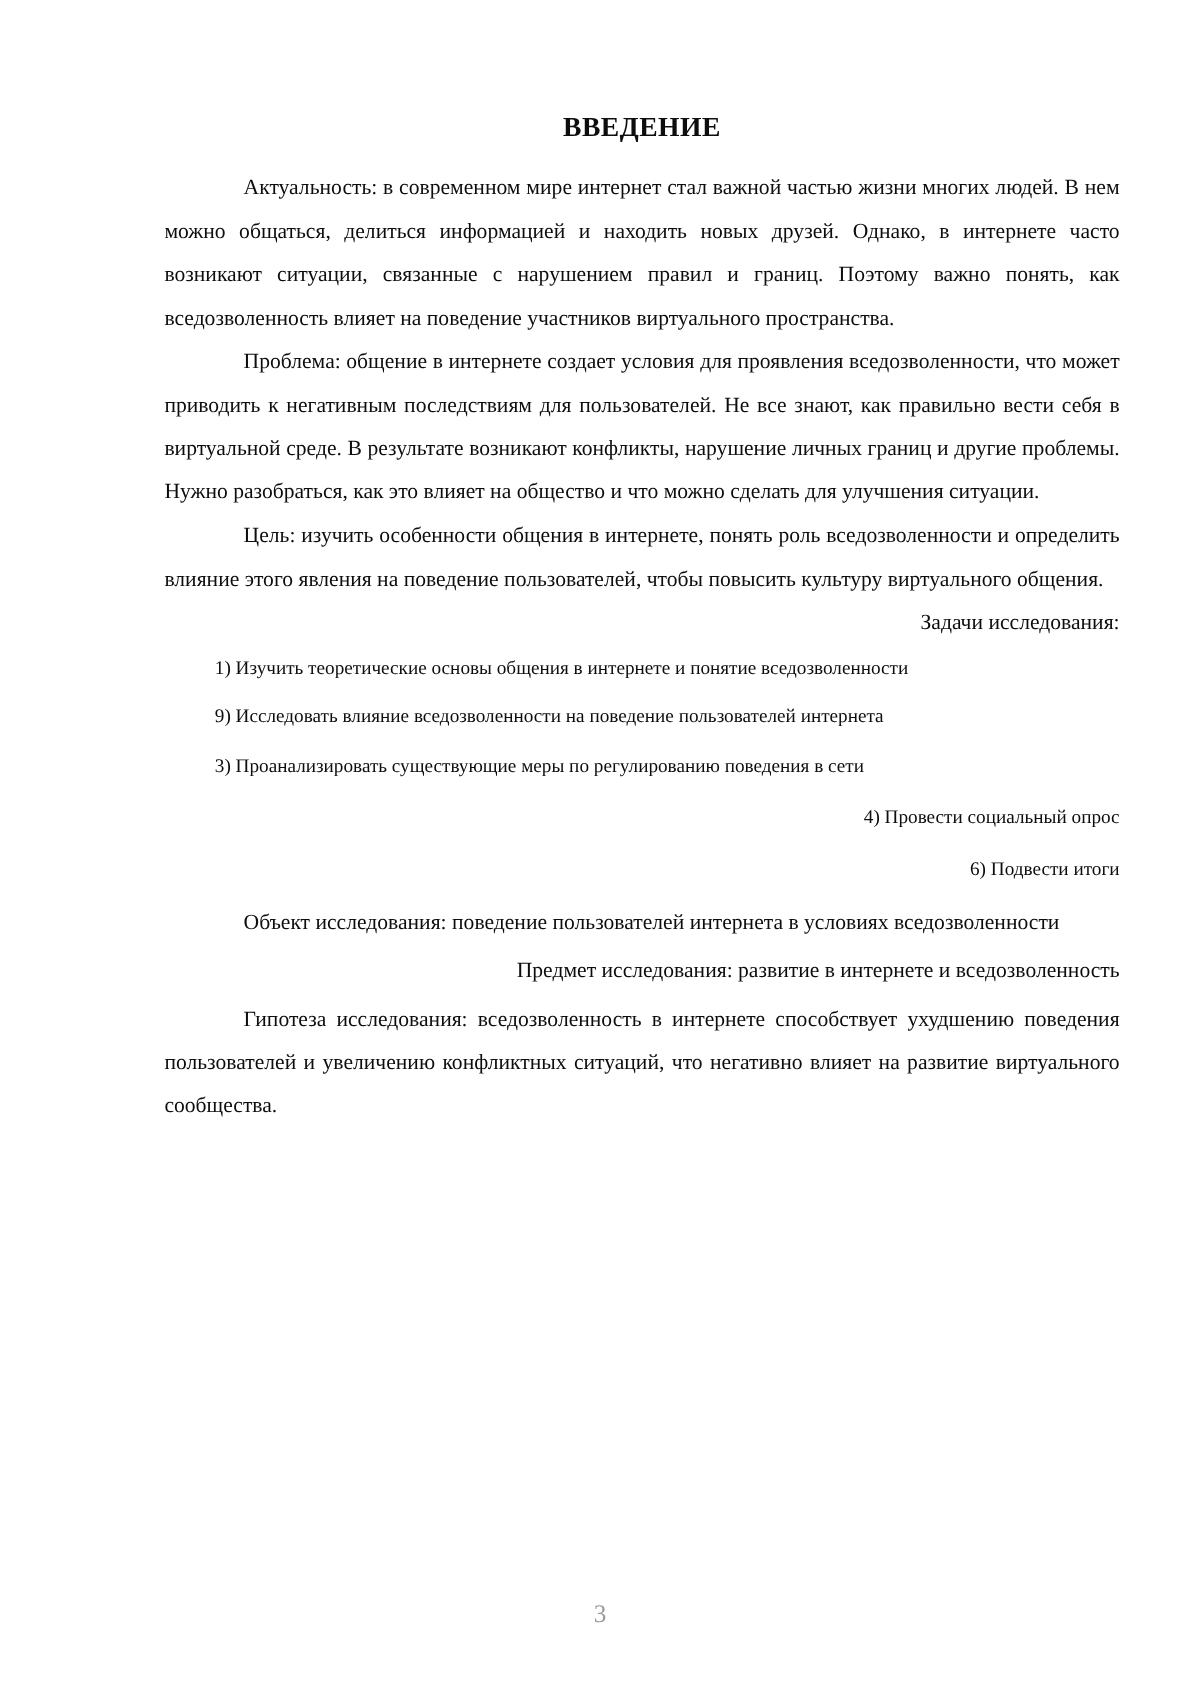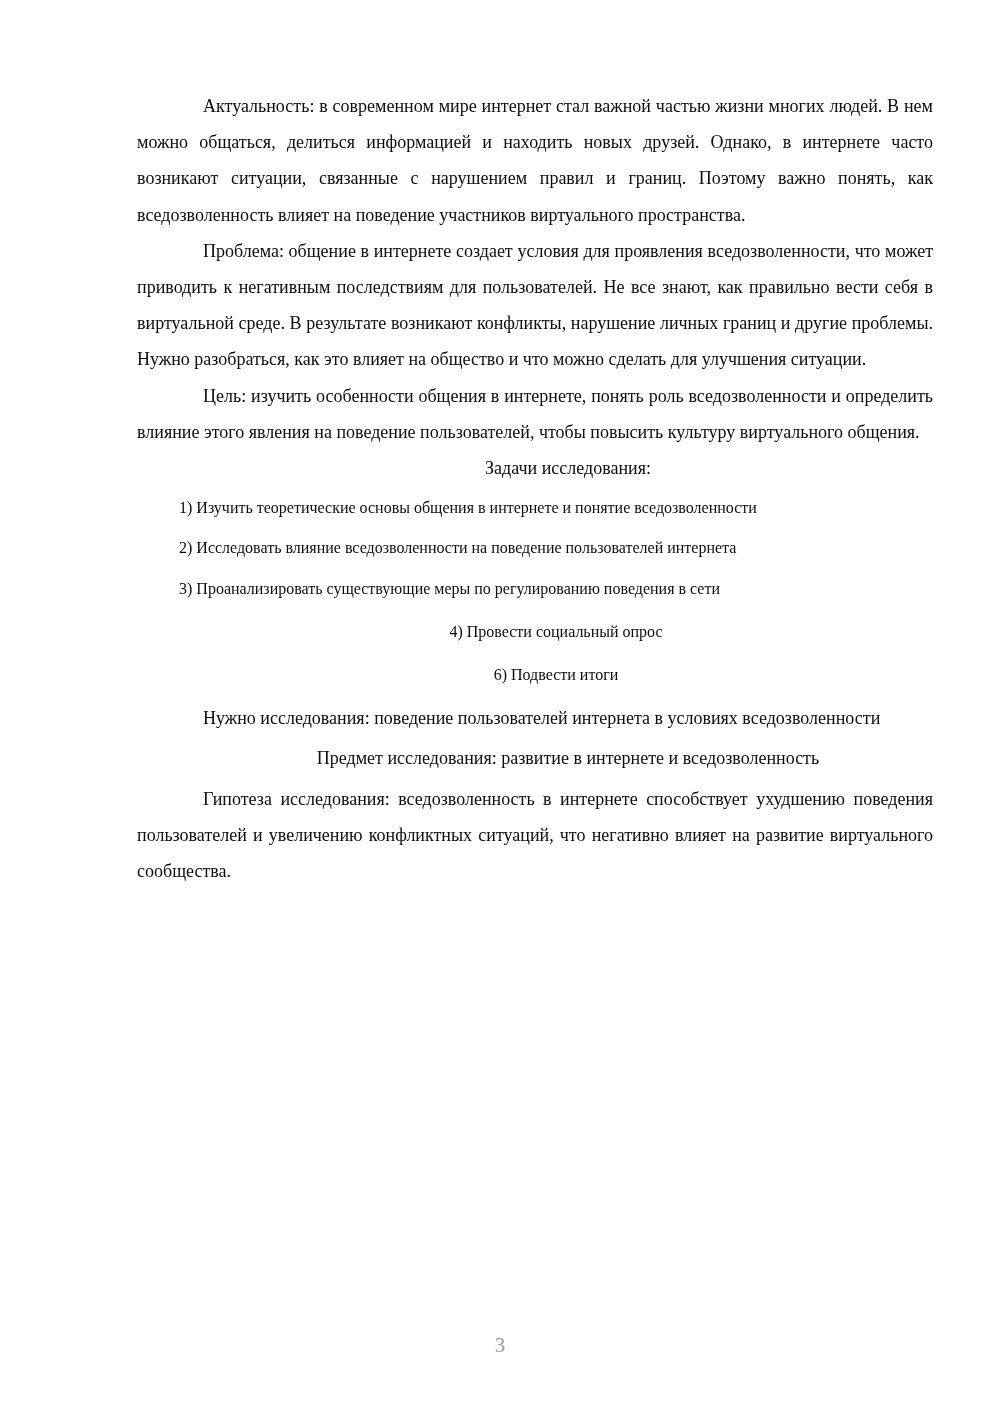--- a/index.html
+++ b/index.html
@@ -53,21 +53,21 @@
     line-height: 36.2px;
     text-align: justify;
     text-justify: inter-word;
     margin: 0;
     text-indent: 42px;
     hyphens: none;
   }
 
   .list-item.short,
   .para.short {
-    text-align: center;
+    text-align: right;
   }
 
   .spacer-sm { height: 4px; }
   .spacer-md { height: 7px; }
 
   .page-number {
     position: absolute;
     left: 0;
     right: 0;
     top: 1333px;
@@ -78,52 +78,53 @@
     font-family: "Liberation Serif", "DejaVu Serif", serif;
   }
 </style>
 </head>
 <body>
 
 <div class="page">
 
   <div class="content">
 
+    <h1 class="doc-title">ВВЕДЕНИЕ</h1>
 
     <p class="para">Актуальность: в современном мире интернет стал важной частью жизни многих людей. В нем можно общаться, делиться информацией и находить новых друзей. Однако, в интернете часто возникают ситуации, связанные с нарушением правил и границ. Поэтому важно понять, как вседозволенность влияет на поведение участников виртуального пространства.</p>
 
     <p class="para">Проблема: общение в интернете создает условия для проявления вседозволенности, что может приводить к негативным последствиям для пользователей. Не все знают, как правильно вести себя в виртуальной среде. В результате возникают конфликты, нарушение личных границ и другие проблемы. Нужно разобраться, как это влияет на общество и что можно сделать для улучшения ситуации.</p>
 
     <p class="para">Цель: изучить особенности общения в интернете, понять роль вседозволенности и определить влияние этого явления на поведение пользователей, чтобы повысить культуру виртуального общения.</p>
 
     <p class="para short">Задачи исследования:</p>
 
     <div class="spacer-sm"></div>
 
     <p class="list-item">1)  Изучить теоретические основы общения в интернете и понятие вседозволенности</p>
 
     <div class="spacer-sm"></div>
 
-    <p class="list-item">2) Исследовать влияние вседозволенности на поведение пользователей интернета</p>
+    <p class="list-item">9) Исследовать влияние вседозволенности на поведение пользователей интернета</p>
 
     <div class="spacer-sm"></div>
 
     <p class="list-item">3)  Проанализировать существующие меры по регулированию поведения в сети</p>
 
     <div class="spacer-md"></div>
 
     <p class="list-item short">4) Провести социальный опрос</p>
 
     <div class="spacer-md"></div>
 
     <p class="list-item short">6) Подвести итоги</p>
 
     <div class="spacer-md"></div>
 
-    <p class="para">Нужно исследования: поведение пользователей интернета в условиях вседозволенности</p>
+    <p class="para">Объект исследования: поведение пользователей интернета в условиях вседозволенности</p>
 
     <div class="spacer-sm"></div>
 
     <p class="para short">Предмет исследования: развитие в интернете и вседозволенность</p>
 
     <div class="spacer-sm"></div>
 
     <p class="para">Гипотеза исследования: вседозволенность в интернете способствует ухудшению поведения пользователей и увеличению конфликтных ситуаций, что негативно влияет на развитие виртуального сообщества.</p>
 
   </div>

